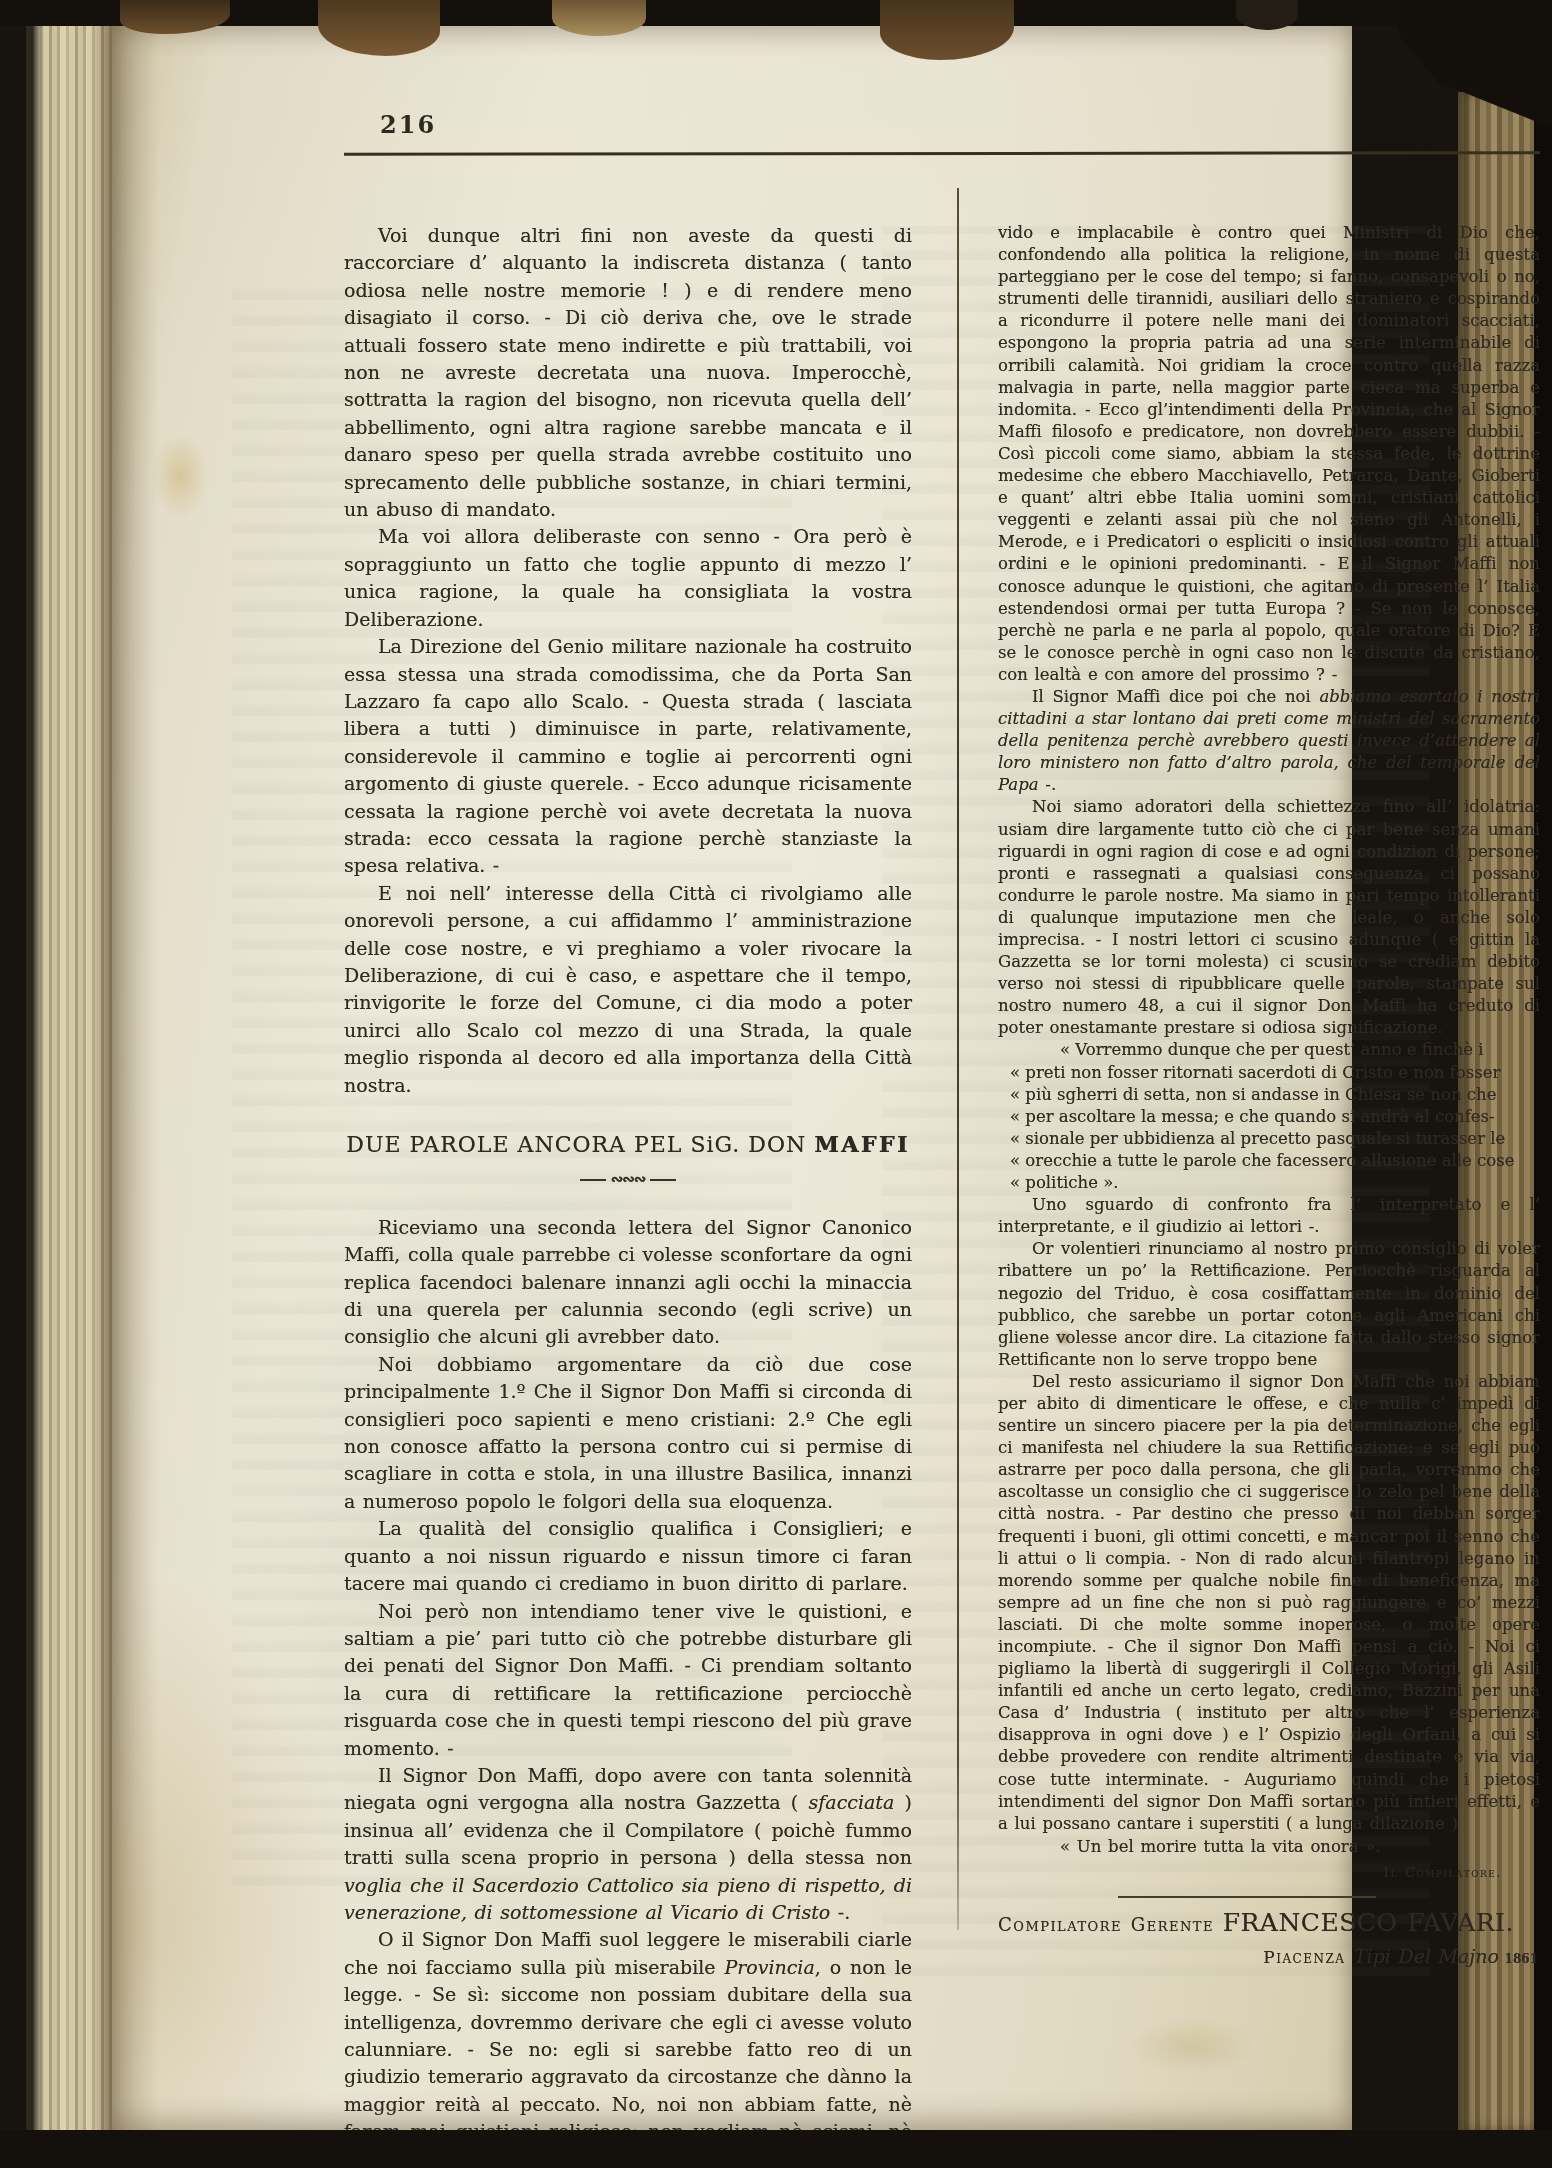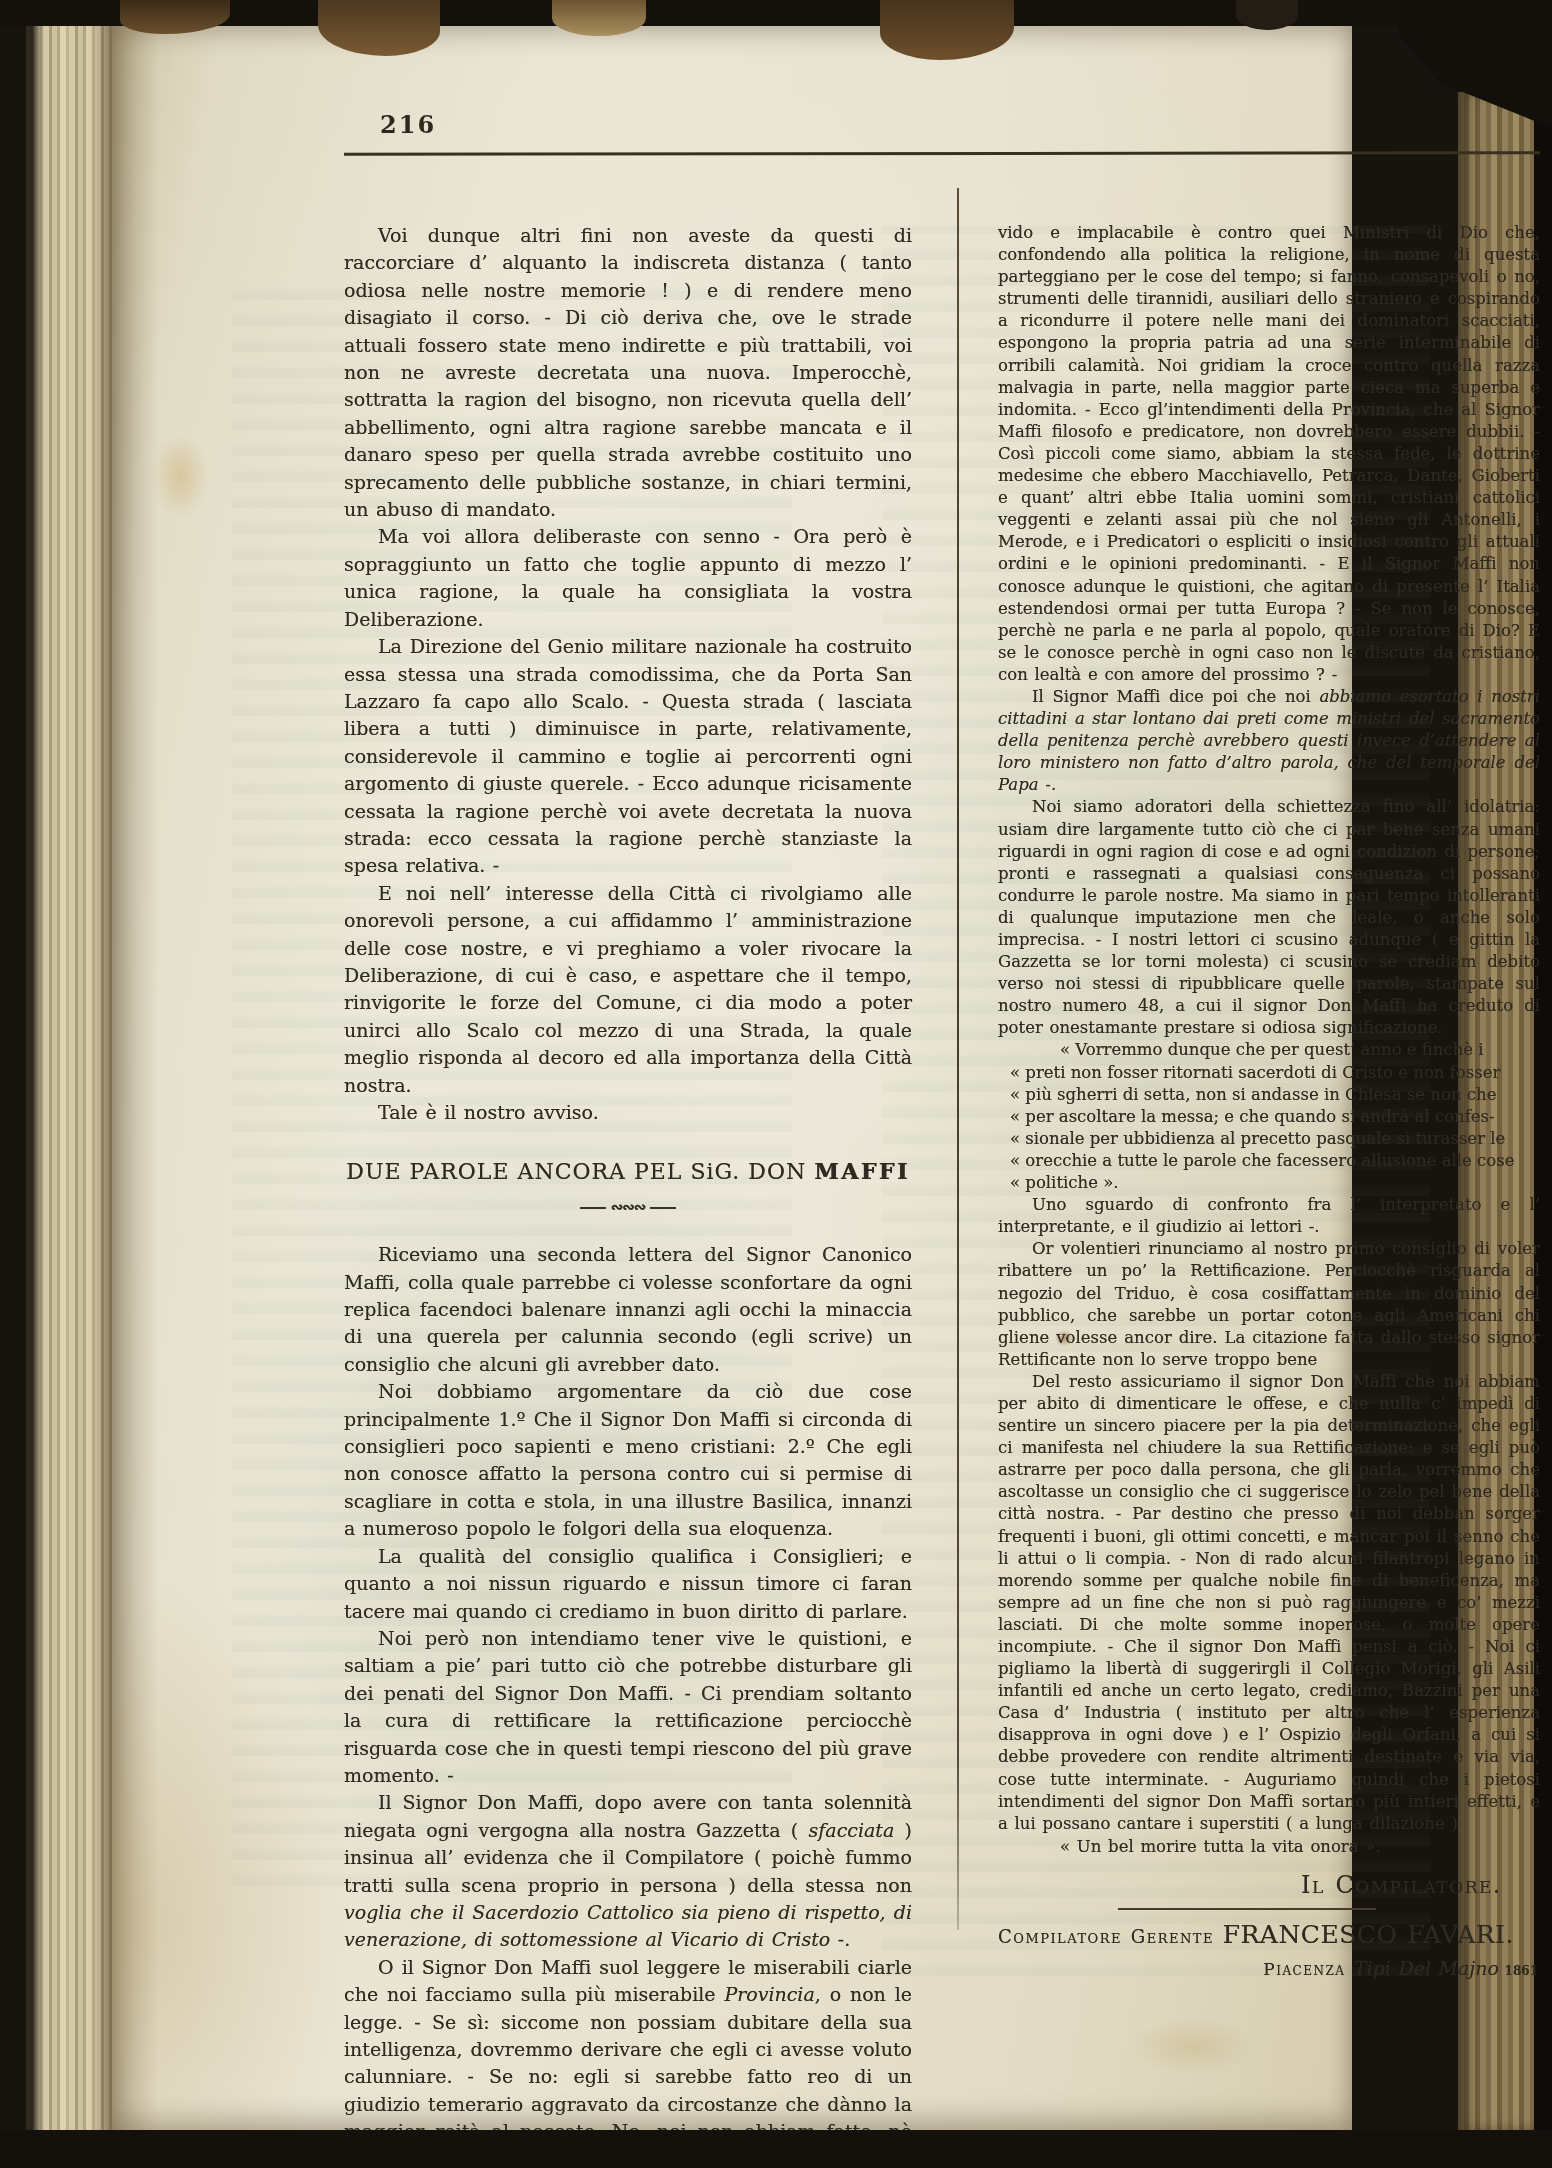--- a/index.html
+++ b/index.html
@@ -98,22 +98,22 @@
   .col h2 .fat{font-weight:bold;letter-spacing:2.5px;text-shadow:.6px 0 #2f2a21;}
   .ornament{text-align:center;margin:8px 0 20px;font-size:15px;font-weight:bold;
             letter-spacing:-1px;color:#362f24;text-indent:0;}
   .ornament::before,.ornament::after{
     content:"";display:inline-block;width:26px;height:2px;background:#3a3226;
     vertical-align:middle;margin:0 5px;}
   .i{font-style:italic;}
   .quote .qline{padding-left:12px;text-align:justify;}
   .quote .qline:first-child{padding-left:62px;}
   p.motto{text-indent:62px;margin-top:1px;}
-  p.signature{text-align:right;padding-right:38px;margin-top:16px;
-    font-variant:small-caps;letter-spacing:1.5px;font-size:24px;}
+  p.signature{text-align:right;padding-right:38px;margin-top:4px;
+    font-variant:small-caps;letter-spacing:1.5px;font-size:13px;}
   .footer-rule{width:258px;height:2px;background:#453c2c;margin:12px 0 14px 120px;}
   p.gerente{text-indent:0;font-size:18px;}
   .sc2{font-variant:small-caps;letter-spacing:1.5px;}
   .lg{font-size:25px;letter-spacing:.5px;}
   p.imprint{text-align:right;text-indent:0;margin-top:9px;font-size:17px;padding-right:2px;}
   .i2{font-style:italic;font-size:19px;text-align:right;}
   .yr{font-weight:bold;font-size:12px;}
 </style>
 </head>
 <body>
@@ -129,21 +129,20 @@
 
     <div class="page-number">216</div>
     <div class="header-rule"></div>
     <div class="col-divider"></div>
 
     <div class="col col-left">
         <p><span>Voi dunque altri fini non aveste da questi di raccorciare d’ alquanto la indiscreta distanza ( tanto odiosa nelle nostre memorie ! ) e di rendere meno disagiato il corso. - Di ciò deriva che, ove le strade attuali fossero state meno indirette e più trattabili, voi non ne avreste decretata una nuova. Imperocchè, sottratta la ragion del bisogno, non ricevuta quella dell’ abbellimento, ogni altra ragione sarebbe mancata e il danaro speso per quella strada avrebbe costituito uno sprecamento delle pubbliche sostanze, in chiari termini, un abuso di mandato.</span></p>
         <p><span>Ma voi allora deliberaste con senno - Ora però è sopraggiunto un fatto che toglie appunto di mezzo l’ unica ragione, la quale ha consigliata la vostra Deliberazione.</span></p>
         <p><span>La Direzione del Genio militare nazionale ha costruito essa stessa una strada comodissima, che da Porta San Lazzaro fa capo allo Scalo. - Questa strada ( lasciata libera a tutti ) diminuisce in parte, relativamente, considerevole il cammino e toglie ai percorrenti ogni argomento di giuste querele. - Ecco adunque ricisamente cessata la ragione perchè voi avete decretata la nuova strada: ecco cessata la ragione perchè stanziaste la spesa relativa. -</span></p>
         <p><span>E noi nell’ interesse della Città ci rivolgiamo alle onorevoli persone, a cui affidammo l’ amministrazione delle cose nostre, e vi preghiamo a voler rivocare la Deliberazione, di cui è caso, e aspettare che il tempo, rinvigorite le forze del Comune, ci dia modo a poter unirci allo Scalo col mezzo di una Strada, la quale meglio risponda al decoro ed alla importanza della Città nostra.</span></p>
-        <p><span>Tale è il nostro avviso.</span></p>
         <h2><span>DUE PAROLE ANCORA PEL SiG. DON </span><span class="fat">MAFFI</span></h2>
         <div class="ornament">∾∾∾</div>
         <p><span>Riceviamo una seconda lettera del Signor Canonico Maffi, colla quale parrebbe ci volesse sconfortare da ogni replica facendoci balenare innanzi agli occhi la minaccia di una querela per calunnia secondo (egli scrive) un consiglio che alcuni gli avrebber dato.</span></p>
         <p><span>Noi dobbiamo argomentare da ciò due cose principalmente 1.º Che il Signor Don Maffi si circonda di consiglieri poco sapienti e meno cristiani: 2.º Che egli non conosce affatto la persona contro cui si permise di scagliare in cotta e stola, in una illustre Basilica, innanzi a numeroso popolo le folgori della sua eloquenza.</span></p>
         <p><span>La qualità del consiglio qualifica i Consiglieri; e quanto a noi nissun riguardo e nissun timore ci faran tacere mai quando ci crediamo in buon diritto di parlare.</span></p>
         <p><span>Noi però non intendiamo tener vive le quistioni, e saltiam a pie’ pari tutto ciò che potrebbe disturbare gli dei penati del Signor Don Maffi. - Ci prendiam soltanto la cura di rettificare la rettificazione perciocchè risguarda cose che in questi tempi riescono del più grave momento. -</span></p>
         <p><span>Il Signor Don Maffi, dopo avere con tanta solennità niegata ogni vergogna alla nostra Gazzetta ( </span><span class="i">sfacciata</span><span> ) insinua all’ evidenza che il Compilatore ( poichè fummo tratti sulla scena proprio in persona ) della stessa non </span><span class="i">voglia che il Sacerdozio Cattolico sia pieno di rispetto, di venerazione, di sottomessione al Vicario di Cristo</span><span> -.</span></p>
         <p><span>O il Signor Don Maffi suol leggere le miserabili ciarle che noi facciamo sulla più miserabile </span><span class="i">Provincia</span><span>, o non le legge. - Se sì: siccome non possiam dubitare della sua intelligenza, dovremmo derivare che egli ci avesse voluto calunniare. - Se no: egli si sarebbe fatto reo di un giudizio temerario aggravato da circostanze che dànno la maggior reità al peccato. No, noi non abbiam fatte, nè farem mai quistioni religiose: non vogliam nè scismi, nè eresie. - Ogni nostro rovello, e fer-</span></p>
       </div>
     <div class="col col-right">

